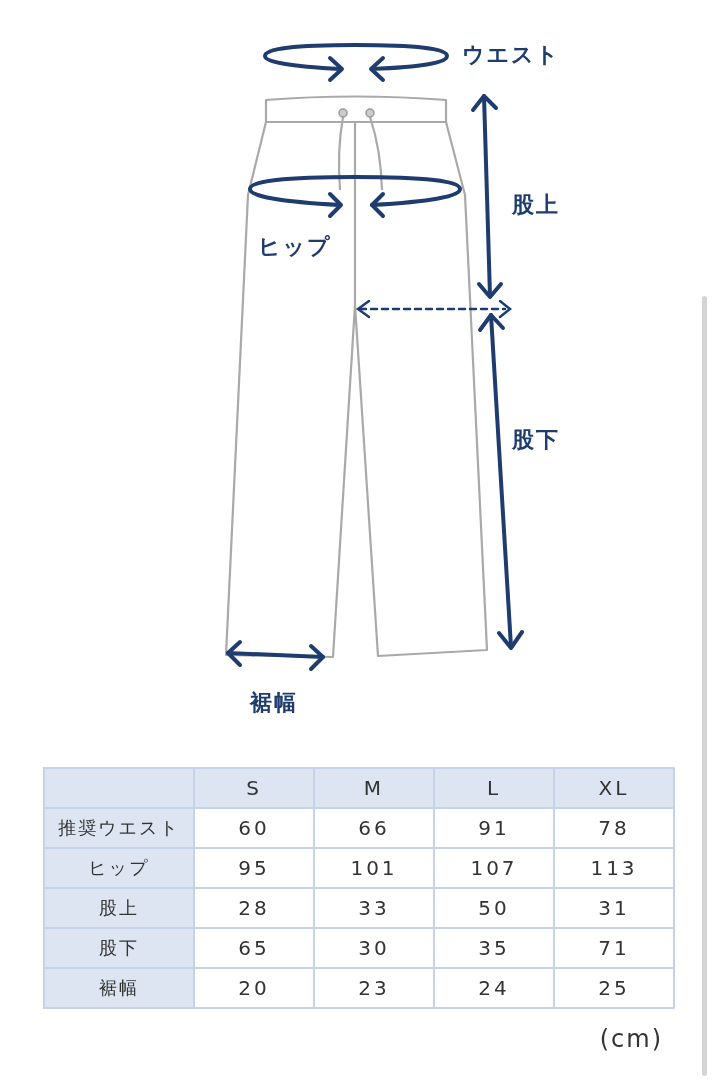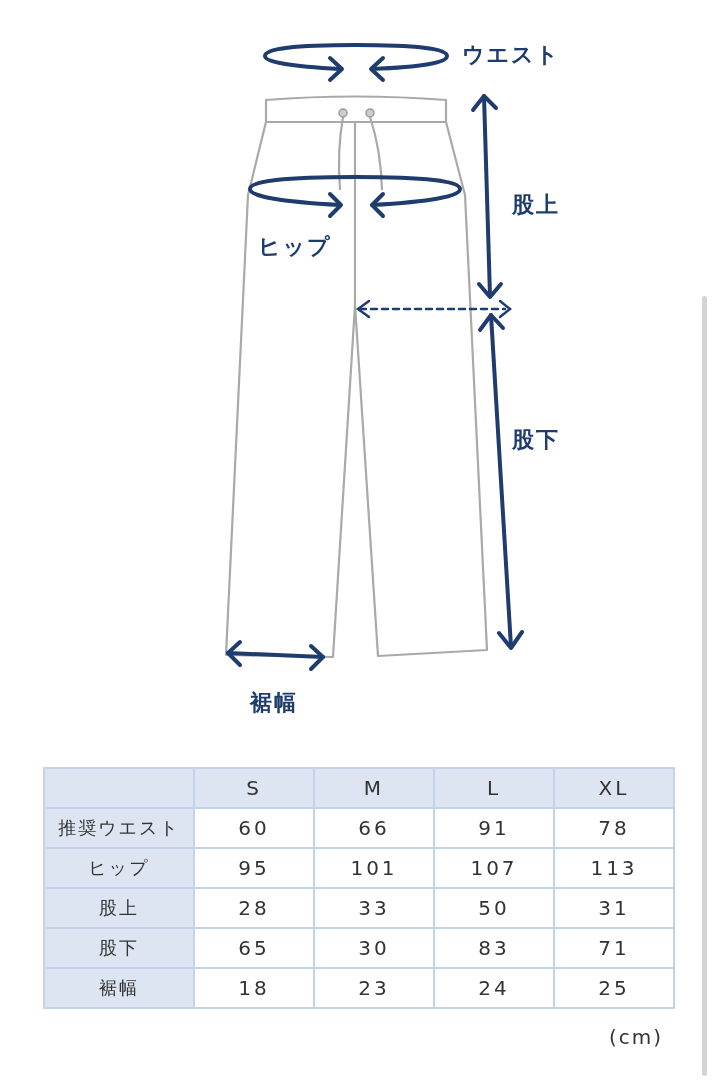--- a/index.html
+++ b/index.html
@@ -17,21 +17,21 @@
     border-collapse: collapse; table-layout: fixed;
   }
   #size-table td, #size-table th {
     border: 2px solid #c5d3e8; height: 38px; text-align: center; font-weight: normal;
     font-size: 20px; color: #333; letter-spacing: 3px; padding: 0;
   }
   #size-table th { background: #dce5f1; }
   #size-table td.rowhead { background: #dce5f1; letter-spacing: 2px; font-size: 18px; }
   #size-table col.c0 { width: 150px; }
   .unit {
-    position: absolute; right: 50px; top: 1025px; font-size: 20px; color: #333; letter-spacing: 2px;
+    position: absolute; right: 50px; top: 1025px; font-size: 24px; color: #333; letter-spacing: 2px;
   }
   .scrollbar {
     position: absolute; left: 702px; top: 296px; width: 5px; height: 780px;
     background: #d4d4d4; border-radius: 3px;
   }
 </style>
 </head>
 <body>
 
 <div id="diagram">
@@ -134,26 +134,26 @@
     <td class="rowhead">股上</td>
     <td>28</td>
     <td>33</td>
     <td>50</td>
     <td>31</td>
   </tr>
   <tr>
     <td class="rowhead">股下</td>
     <td>65</td>
     <td>30</td>
-    <td>83</td>
+    <td>35</td>
     <td>71</td>
   </tr>
   <tr>
     <td class="rowhead">裾幅</td>
-    <td>18</td>
+    <td>20</td>
     <td>23</td>
     <td>24</td>
     <td>25</td>
   </tr>
 </tbody>
   </table>
 
 <div class="unit">(cm)</div>
 <div class="scrollbar"></div>
 

